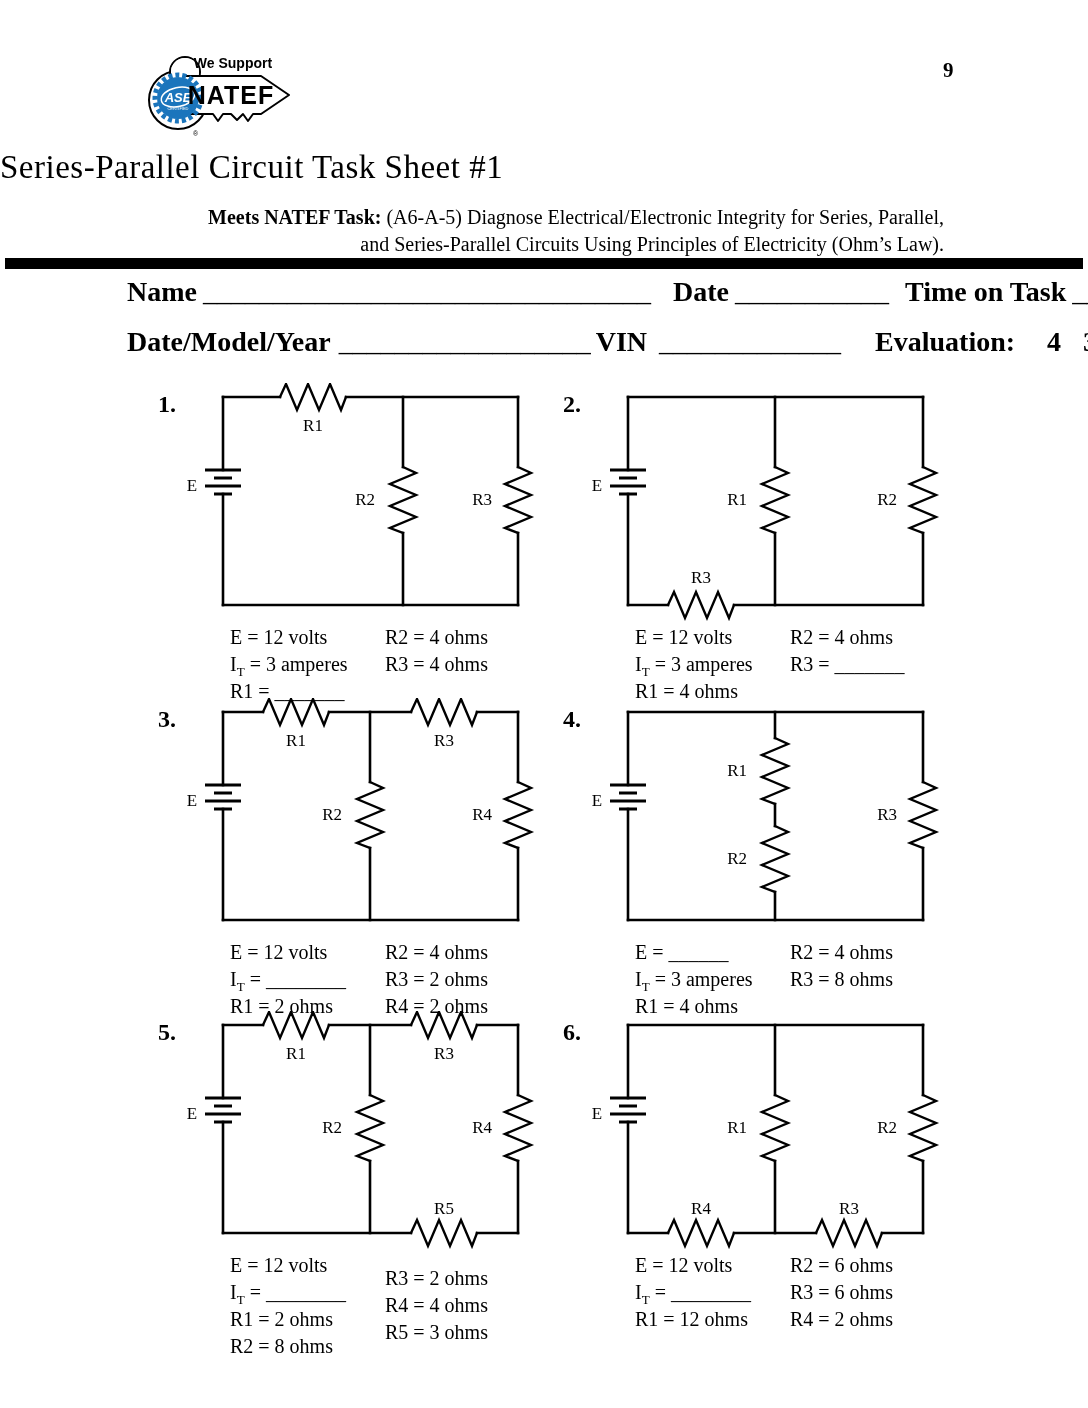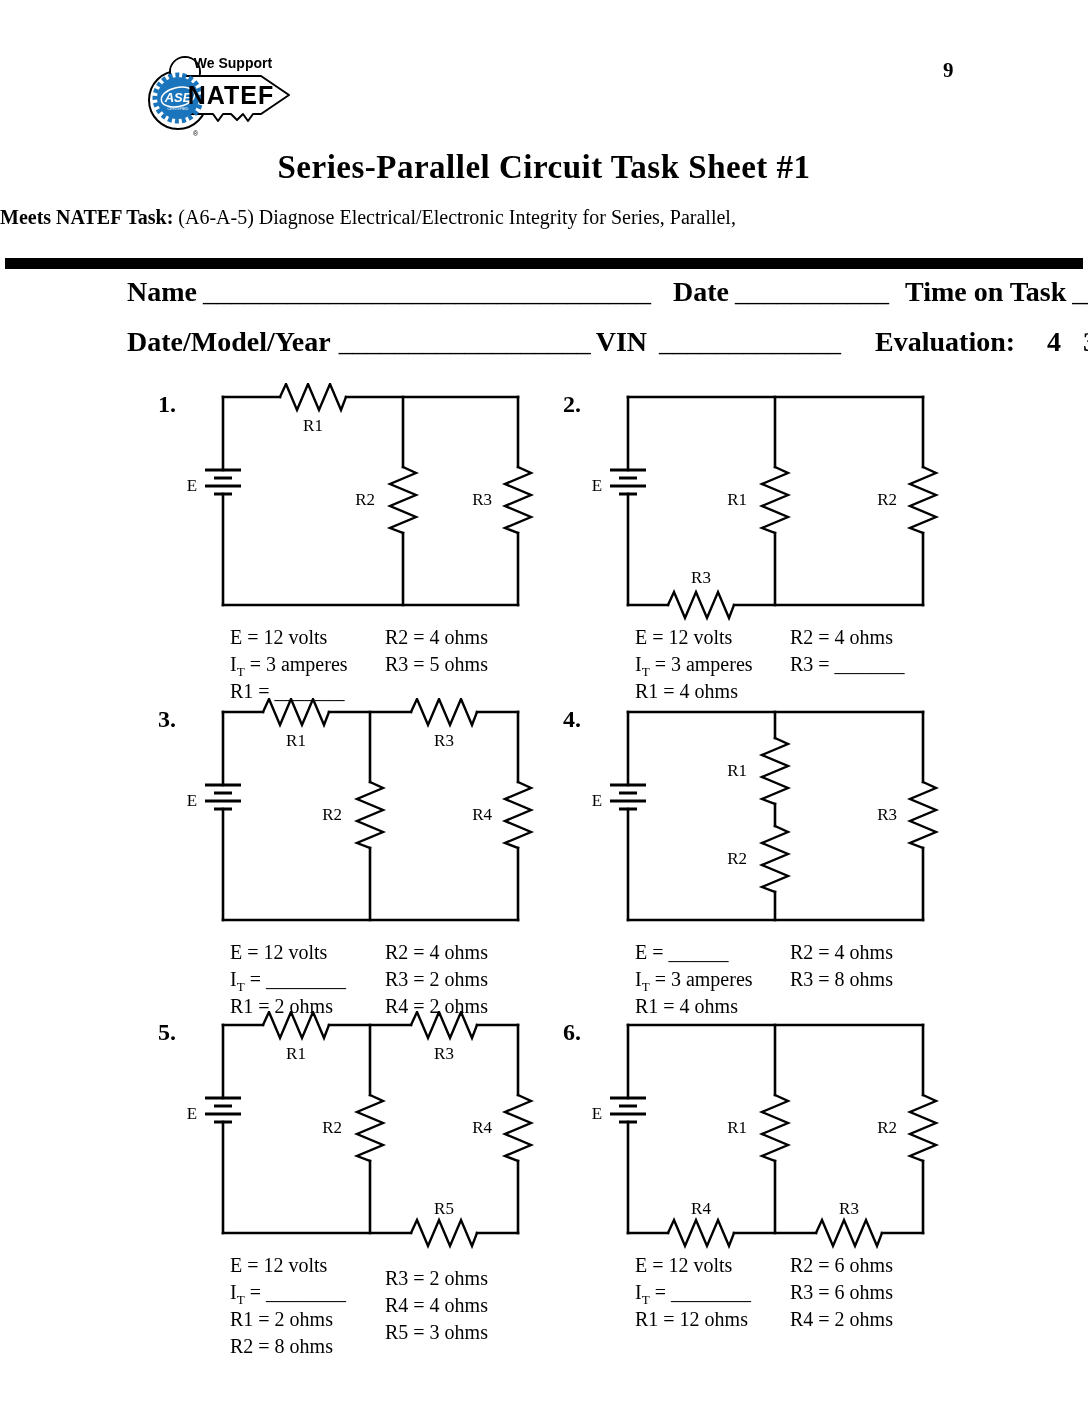--- a/index.html
+++ b/index.html
@@ -1,22 +1,22 @@
 <!DOCTYPE html>
 <html><head>
 <meta charset="utf-8">
 <style>
   html,body{margin:0;padding:0}
   body{width:1088px;height:1408px;background:#fff;color:#000;
        font-family:"Liberation Serif",serif;position:relative;overflow:hidden}
   .abs{position:absolute}
   
   .pagenum{left:943px;top:58px;font-size:21px;font-weight:bold}
-  .title{left:0;top:149px;width:1088px;text-align:center;font-size:33px;font-weight:bold;letter-spacing:.5px}
-  .task{left:0;top:204px;width:944px;text-align:left;font-size:20px;line-height:27px}
+  .title{left:0;top:149px;width:1088px;font-size:33px;font-weight:normal;letter-spacing:.5px}
+  .task{left:0;top:204px;width:944px;text-align:right;font-size:20px;line-height:27px}
   .rule{left:5px;top:258px;width:1078px;height:11px;background:#000}
   .formrow{font-size:28px;white-space:nowrap}
   .formrow b{font-weight:bold}
   .blank{letter-spacing:0}
   
   .cell{width:405px}
   .cnum{position:absolute;left:10px;top:8px;font-size:24px;font-weight:bold}
   svg{display:block}
   .w{stroke:#000;stroke-width:2.6;fill:none;stroke-linecap:square}
   .bw{stroke:#000;stroke-width:3;fill:none;stroke-linecap:butt}
@@ -51,20 +51,21 @@
 
   <text x="100" y="18" text-anchor="middle" class="lg-sans" font-size="14" font-weight="bold" fill="#000">We Support</text>
   <text x="98" y="54" text-anchor="middle" class="lg-sans" font-size="25" font-weight="bold" letter-spacing="1" fill="#000">NATEF</text>
   <text x="60" y="86" font-size="7" fill="#000" class="lg-sans">®</text>
 </svg>
 
 <div class="abs title">Series-Parallel Circuit Task Sheet #1</div>
 
 <div class="abs task">
   <div><b>Meets NATEF Task:</b><span>  (A6-A-5)  Diagnose Electrical/Electronic Integrity for Series, Parallel,</span></div>
+  <div>and Series-Parallel Circuits Using Principles of Electricity (Ohm’s Law).</div>
 </div>
 
 <div class="abs rule"></div>
 
 <div class="abs formrow" style="left:127px;top:276px">
   <b>Name</b><span class="blank" style="margin-left:6px">________________________________</span><b style="margin-left:22px">Date</b><span class="blank" style="margin-left:6px">___________</span><b style="margin-left:16px">Time on Task</b><span class="blank" style="margin-left:6px">__________</span>
 </div>
 
 <div class="abs formrow" style="left:127px;top:326px">
   <b>Date/Model/Year</b><span class="blank" style="margin-left:8px">__________________</span><b style="margin-left:5px">VIN</b><span class="blank" style="margin-left:12px">_____________</span><b style="margin-left:34px">Evaluation:</b><b style="margin-left:32px">4</b><b style="margin-left:22px">3</b><b style="margin-left:22px">2</b><b style="margin-left:22px">1</b>
@@ -97,21 +98,21 @@
     <text class="lbl" x="344" y="122" text-anchor="end">R3</text>
   </svg>
   <div class="vals">
     <div class="vcol vleft">
       <div><span>E = 12 volts</span><sub></sub><span></span></div>
       <div><span>I</span><sub>T</sub><span> = 3 amperes</span></div>
       <div><span>R1 = _______</span><sub></sub><span></span></div>
     </div>
     <div class="vcol">
       <div><span>R2 = 4 ohms</span></div>
-      <div><span>R3 = 5 ohms</span></div>
+      <div><span>R3 = 4 ohms</span></div>
     </div>
   </div>
 </div>
 
 <div class="abs cell" style="left:553px;top:383px">
   <div class="cnum">2.</div>
   <svg width="405" height="245" viewBox="0 0 405 245">
     <line class="w" x1="75" y1="14" x2="370" y2="14"></line>
     <line class="w" x1="75" y1="222" x2="115" y2="222"></line>
       <line class="w" x1="181" y1="222" x2="370" y2="222"></line>

